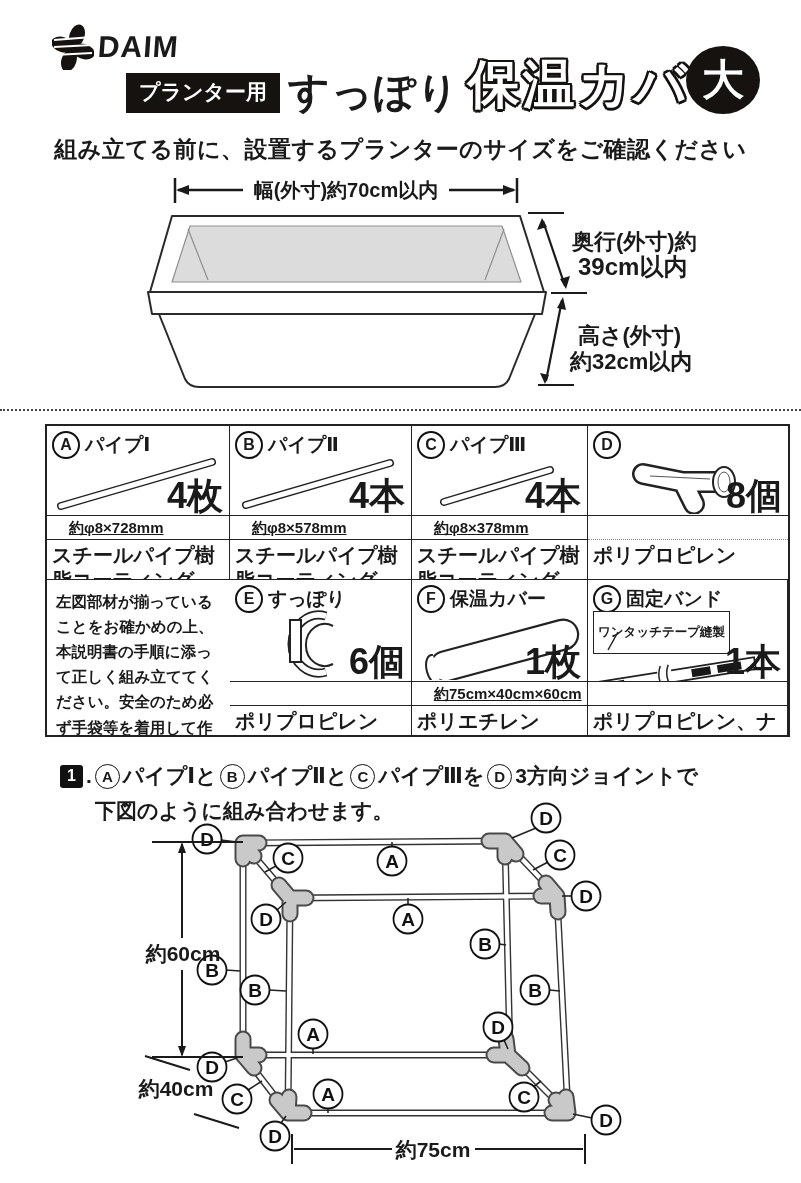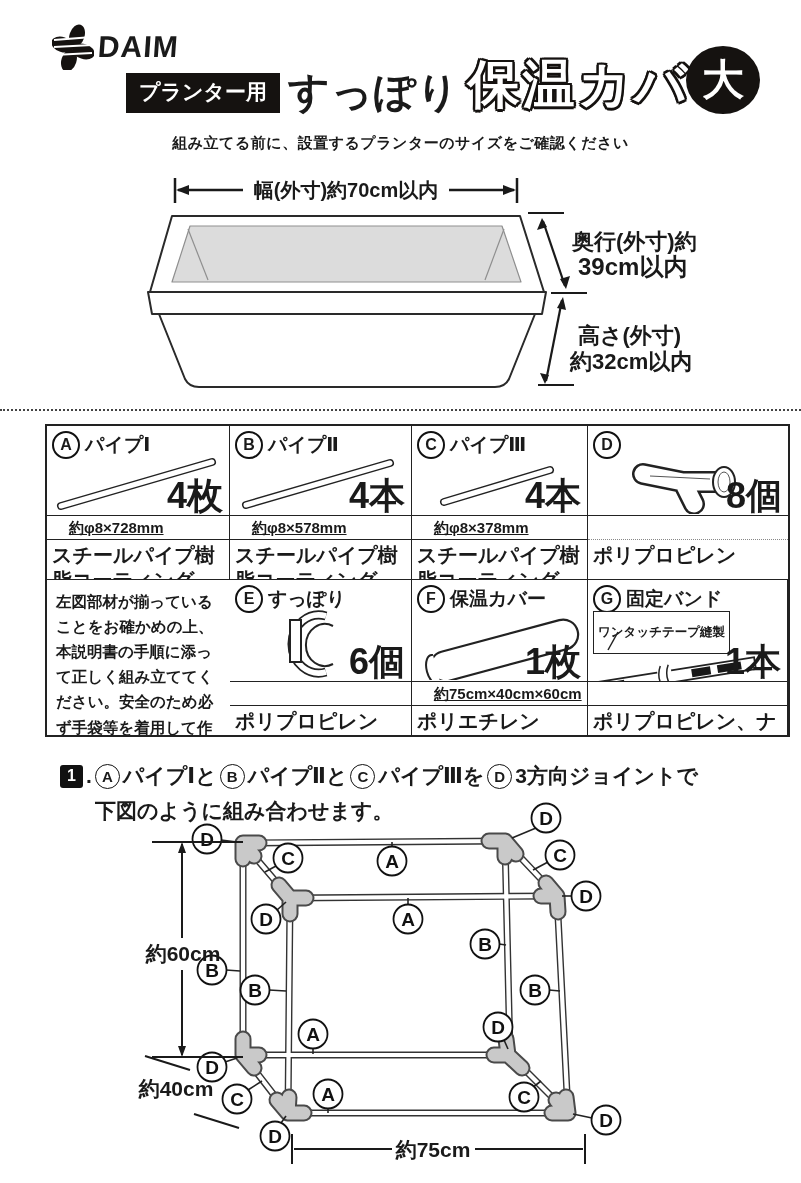--- a/index.html
+++ b/index.html
@@ -10,21 +10,21 @@
   .brand{position:absolute;left:52px;top:24px;display:flex;align-items:center;gap:4px;}
   .brand-text{font-size:30px;font-weight:900;letter-spacing:1px;transform:skewX(-4deg);}
   .title-row{position:absolute;left:126px;top:50px;display:flex;align-items:flex-end;gap:8px;white-space:nowrap;}
   .cat-badge{background:#151210;color:#fff;font-size:21px;font-weight:bold;padding:5px 13px 7px;border-radius:0;margin-bottom:7px;}
   .title-main{font-size:41px;font-weight:900;letter-spacing:1px;}
   .title-outline{font-size:52px;font-weight:900;letter-spacing:3px;color:#fff;
     text-shadow:-2px -2px 0 #151210,2px -2px 0 #151210,-2px 2px 0 #151210,2px 2px 0 #151210,-2.5px 0 0 #151210,2.5px 0 0 #151210,0 -2.5px 0 #151210,0 2.5px 0 #151210;}
   .size-badge{position:absolute;left:686px;top:46px;width:74px;height:68px;background:#151210;border-radius:50%;
     display:flex;align-items:center;justify-content:center;color:#fff;font-size:42px;font-weight:bold;}
 
-  .check-heading{position:absolute;left:0;top:134px;width:801px;text-align:center;font-size:15px;font-weight:bold;letter-spacing:0.5px;}
+  .check-heading{position:absolute;left:0;top:134px;width:801px;text-align:center;font-size:23px;font-weight:bold;letter-spacing:0.5px;}
 
   .planter-svg{position:absolute;left:0;top:172px;}
   .dotted-sep{position:absolute;left:0;top:409px;width:801px;border-top:2px dotted #444;}
 
   
   .parts-table{position:absolute;left:45px;top:424px;width:741px;display:grid;
     grid-template-columns:183px 182px 176px 200px;
     grid-template-rows:90px 24px 40px 102px 24px 29px;
     border:2px solid #222;background:#fff;}
   .cell{border-right:1.5px solid #222;border-bottom:1.5px solid #222;position:relative;overflow:hidden;}

